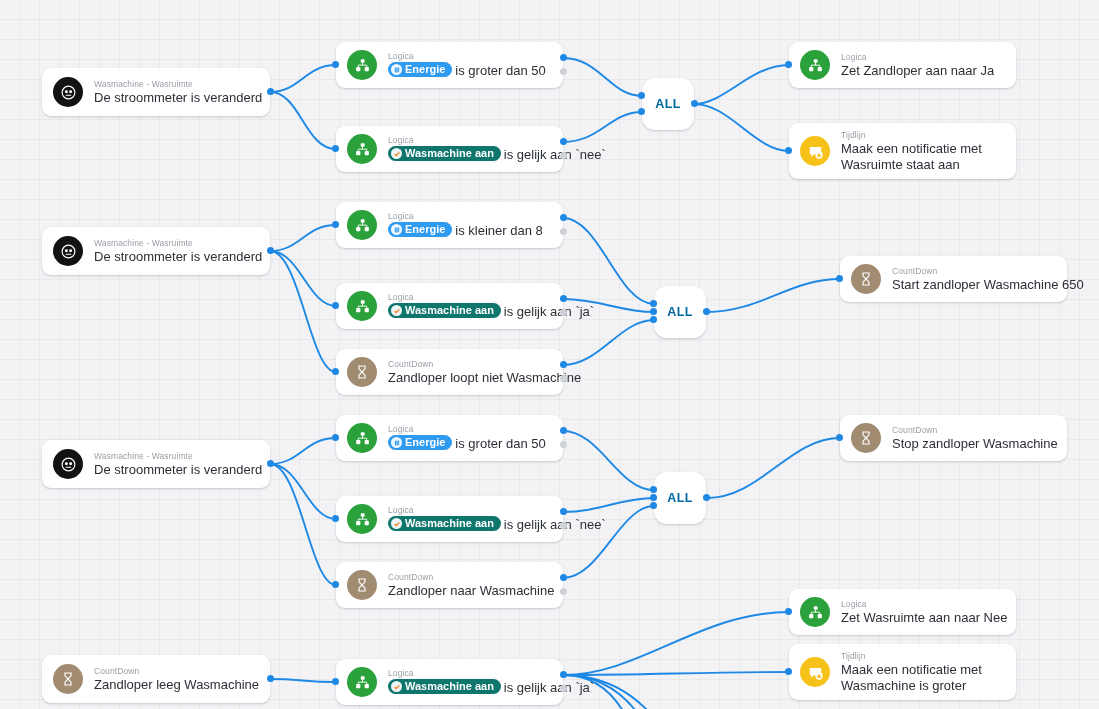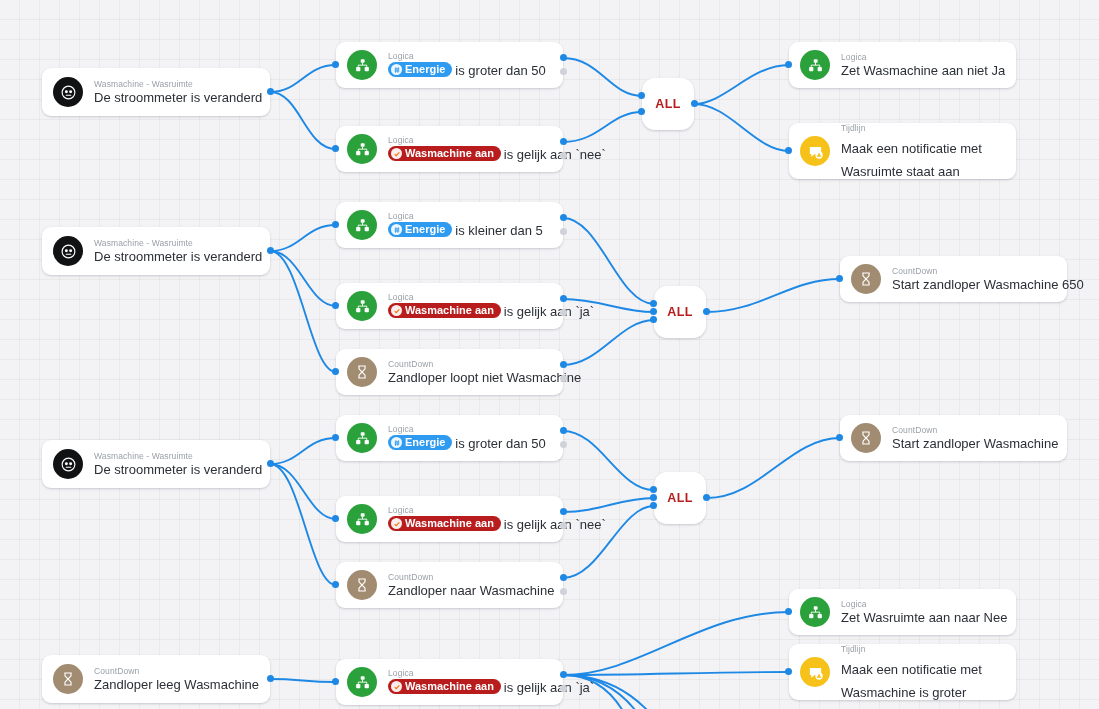--- a/index.html
+++ b/index.html
@@ -55,21 +55,21 @@
     line-height: 11px;
     letter-spacing: .1px;
     white-space: nowrap;
   }
   .node-title {
     font-size: 13px;
     color: #2b2f36;
     line-height: 16px;
     white-space: nowrap;
   }
-  .node-title .sub { display: block; margin-top: 7px; }
+  .node-title .sub { display: block; }
 
   
   .ic-trigger { background: #111214; }
   
   .ic-logic { background: #2aa13a; }
   
   .ic-count { background: #a18b71; }
   
   .ic-time { background: #f6c118; }
 
@@ -82,41 +82,41 @@
     padding: 0 7px 0 3px;
     height: 15px;
     font-size: 11px;
     font-weight: bold;
     color: #ffffff;
     vertical-align: 1px;
     line-height: 15px;
     margin-right: 3px;
   }
   .chip.blue { background: #2e9bf0; }
-  .chip.orange { background: #b91c1c; }
+  .chip.orange { background: #0f766e; }
   .chip .glyph {
     width: 11px; height: 11px; border-radius: 50%;
     background: rgba(255,255,255,0.92);
     display: inline-flex; align-items: center; justify-content: center;
     flex: 0 0 11px;
   }
   .chip .glyph svg { display: block; }
   .cond-text { font-size: 13px; color: #2b2f36; }
 
   
   .gate {
     position: absolute;
     width: 52px; height: 52px;
     background: #ffffff;
     border-radius: 13px;
     box-shadow: 0 1px 3px rgba(16,24,40,0.12), 0 1px 2px rgba(16,24,40,0.07);
     display: flex; align-items: center; justify-content: center;
     font-size: 12.5px;
     font-weight: bold;
-    color: #b91c1c;
+    color: #0369a1;
     letter-spacing: .4px;
   }
 
   
   .port {
     position: absolute;
     width: 7px; height: 7px;
     border-radius: 50%;
   }
   .port.on  { background: #1e88e5; }
@@ -252,21 +252,21 @@
       <div class="node-icon ic-logic">
         <svg width="17" height="17" viewBox="0 0 24 24" fill="#fff">
           <rect x="9.5" y="3" width="5.5" height="5" rx="1.2"></rect>
           <rect x="3" y="14" width="6" height="6" rx="1.3"></rect>
           <rect x="15" y="14" width="6" height="6" rx="1.3"></rect>
           <path d="M12 8v3.5M6 14v-2.5h12V14" stroke="#fff" stroke-width="1.3" fill="none"></path>
         </svg>
       </div>
       <div class="node-body">
         <div class="node-kind">Logica</div>
-        <div class="node-title">Zet Wasmachine aan niet Ja</div>
+        <div class="node-title">Zet Zandloper aan naar Ja</div>
       </div>
       <span class="port on" style="left:-4px; top:19px;"></span>
     </div>
 
     <div class="node" style="left:789px; top:123px; width:227px; height:56px;">
       <div class="node-icon ic-time">
         <svg width="17" height="17" viewBox="0 0 24 24" fill="#fff">
           <path d="M4 5.5h16v10H11l-5 4v-4H4z"></path>
           <circle cx="17" cy="17" r="5.2" fill="#fff"></circle>
           <path d="M17 13.6l3.4 5.9h-6.8z" fill="#f6c118"></path>
@@ -310,21 +310,21 @@
       <div class="node-body">
         <div class="node-kind">Logica</div>
         <div class="node-title">
           <span class="chip blue">
             <span class="glyph">
               <svg width="8" height="8" viewBox="0 0 24 24" fill="none" stroke="#2e9bf0" stroke-width="3">
                   <path d="M5 9h14M5 15h14M9 4l-1.5 16M16 4l-1.5 16"></path>
                 </svg>
             </span>
             <span>Energie</span>
-          </span><span class="cond-text">is kleiner dan 5</span>
+          </span><span class="cond-text">is kleiner dan 8</span>
         </div>
       </div>
       <span class="port on" style="left:-4px; top:19px;"></span>
       <span class="port on" style="right:-4px; top:12px;"></span>
       <span class="port off" style="right:-4px; top:26px;"></span>
     </div>
 
     <div class="node" style="left:336px; top:283px; width:227px; height:46px;">
       <div class="node-icon ic-logic">
         <svg width="17" height="17" viewBox="0 0 24 24" fill="#fff">
@@ -482,21 +482,21 @@
     </div>
 
     <div class="node" style="left:840px; top:415px; width:227px; height:46px;">
       <div class="node-icon ic-count">
         <svg width="16" height="16" viewBox="0 0 24 24" fill="none" stroke="#fff" stroke-width="1.7">
           <path d="M6.5 3h11M6.5 21h11M7.5 3v4.2L12 12l-4.5 4.8V21M16.5 3v4.2L12 12l4.5 4.8V21"></path>
         </svg>
       </div>
       <div class="node-body">
         <div class="node-kind">CountDown</div>
-        <div class="node-title">Start zandloper Wasmachine</div>
+        <div class="node-title">Stop zandloper Wasmachine</div>
       </div>
       <span class="port on" style="left:-4px; top:19px;"></span>
     </div>
 
     <div class="node" style="left:789px; top:589px; width:227px; height:46px;">
       <div class="node-icon ic-logic">
         <svg width="17" height="17" viewBox="0 0 24 24" fill="#fff">
           <rect x="9.5" y="3" width="5.5" height="5" rx="1.2"></rect>
           <rect x="3" y="14" width="6" height="6" rx="1.3"></rect>
           <rect x="15" y="14" width="6" height="6" rx="1.3"></rect>

